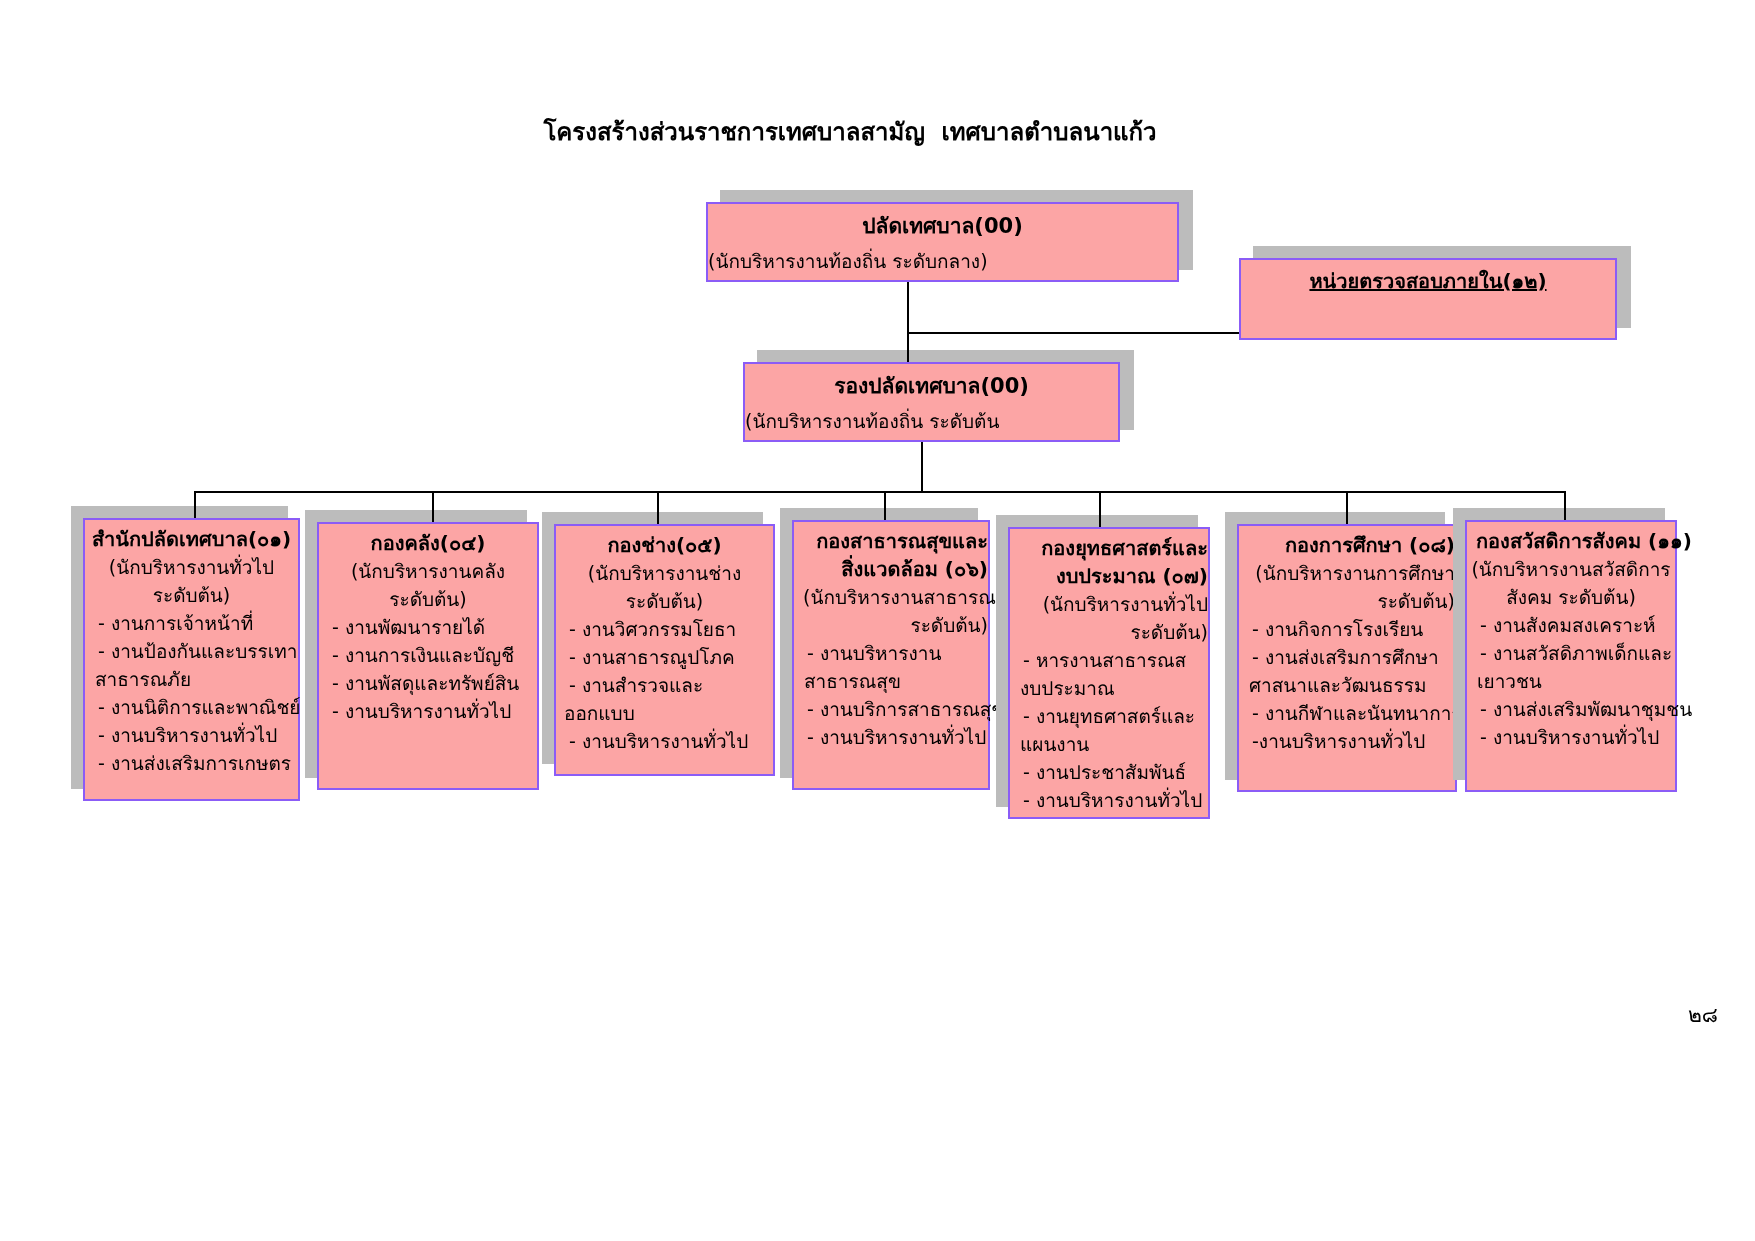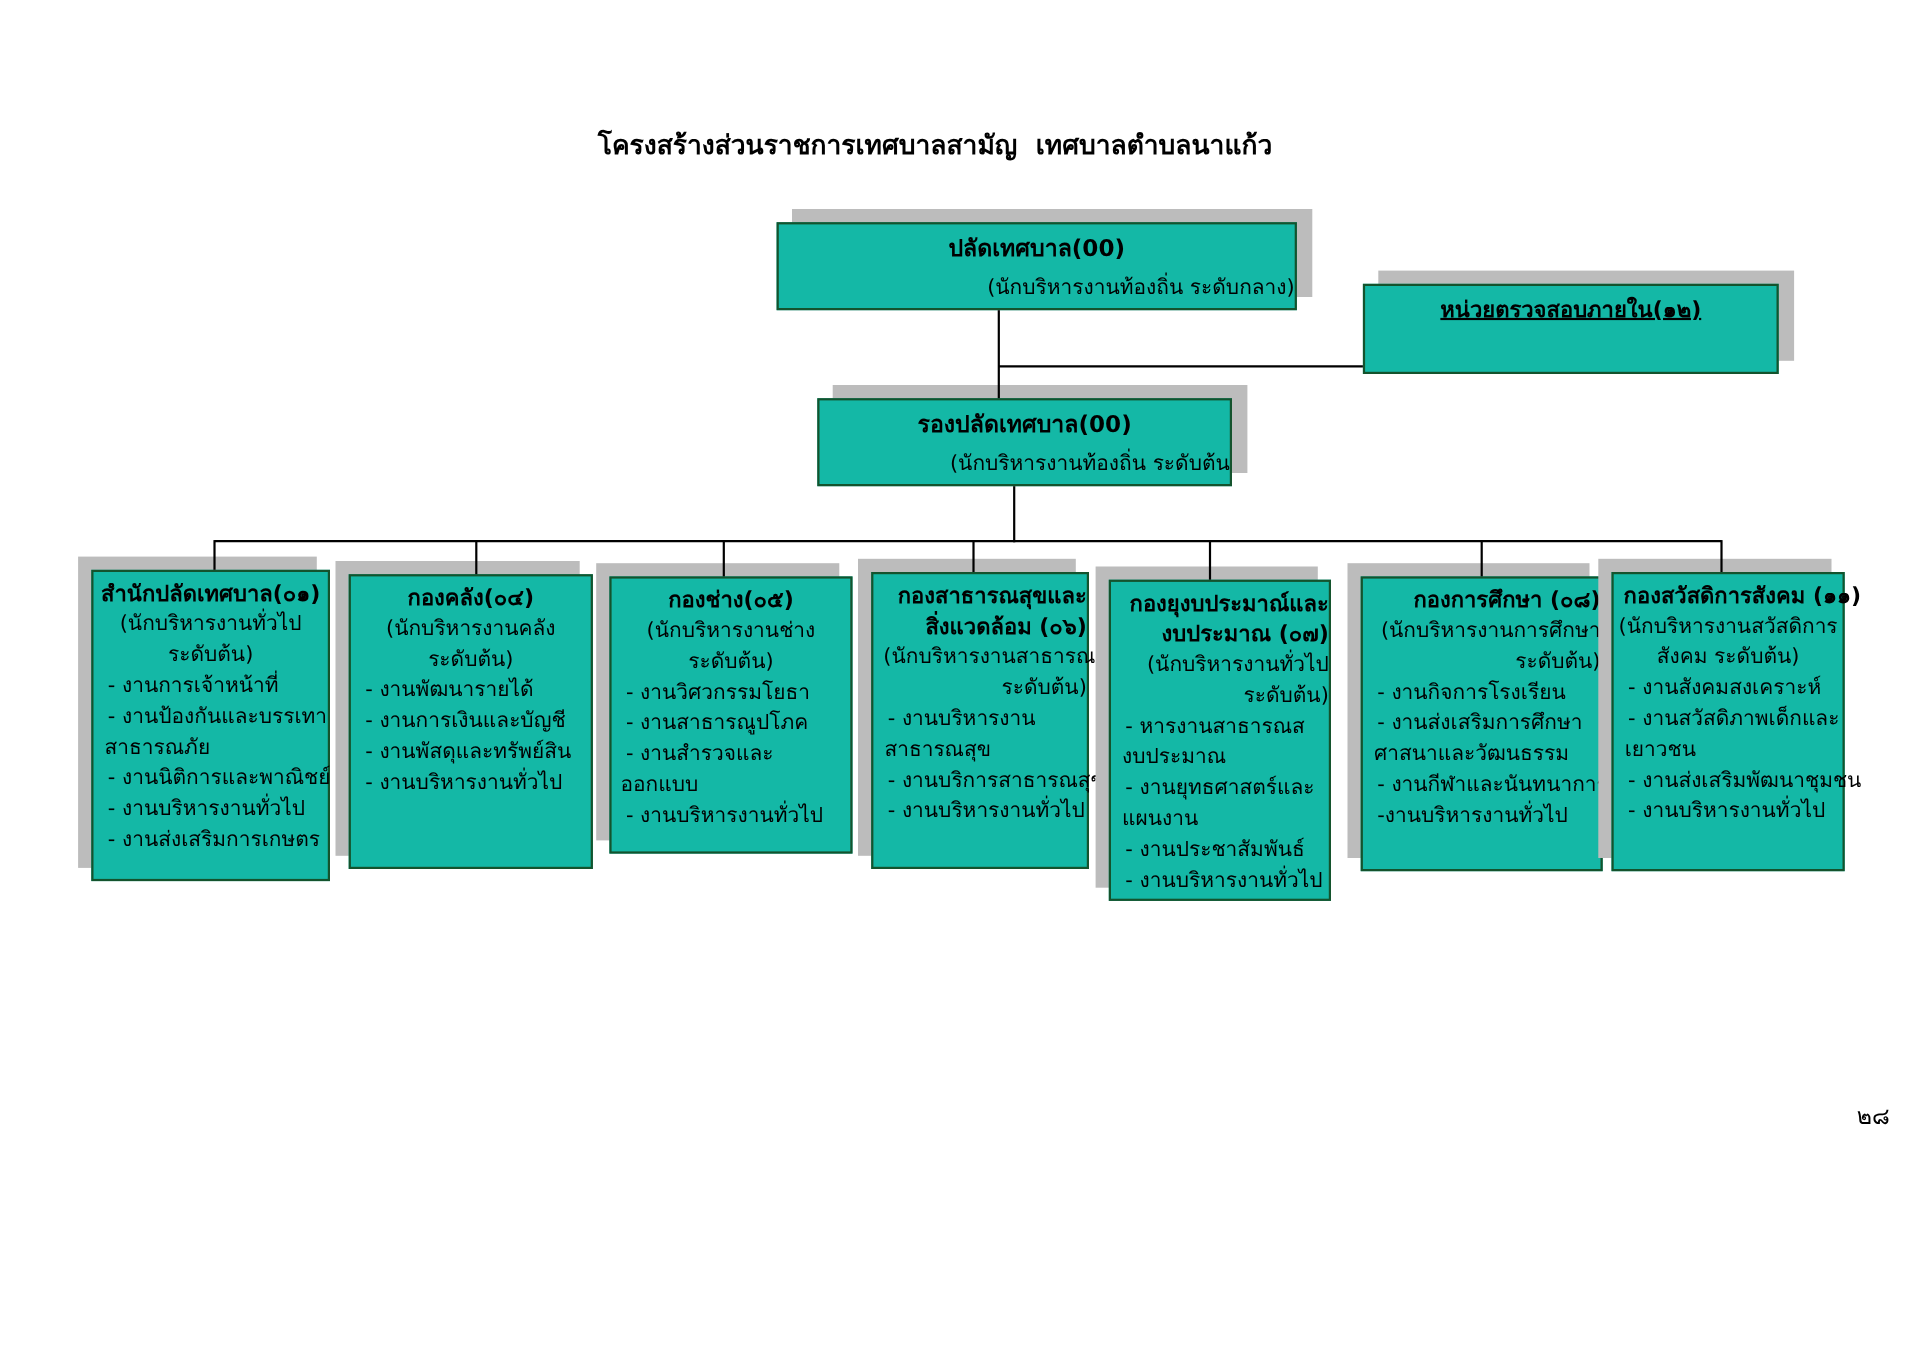--- a/index.html
+++ b/index.html
@@ -7,38 +7,38 @@
     width:1755px;height:1241px;position:relative;background:#ffffff;
     font-family:"DejaVu Sans","Liberation Sans",sans-serif;color:#000;
     overflow:hidden;
   }
   .page-title{
     position:absolute;left:0;top:112px;width:1700px;text-align:center;
     font-size:24px;font-weight:bold;white-space:pre;
   }
   svg.connectors{position:absolute;left:0;top:0;z-index:3;pointer-events:none;}
   .box{
-    position:absolute;background:#14b8a6;border:2px solid #14532d;
+    position:absolute;background:#fca5a5;border:2px solid #8b5cf6;
     box-sizing:border-box;z-index:2;
   }
   .shadow-r{box-shadow:14px -12px 0 var(--shadow,#bcbcbc);}
   .shadow-l{box-shadow:-12px -12px 0 var(--shadow,#bcbcbc);}
   .ln{font-size:19px;line-height:28px;white-space:pre;}
   .ttl{font-weight:bold;font-size:20px;}
   .ctr{text-align:center;}
   .lft{text-align:right;padding-left:9px;}
   .it{padding-left:13px;}
   .wrap{padding-left:10px;}
   .dept{padding-top:5px;}
   .d2 .it{}
   .d2 .wrap{padding-left:8px;}
   
   .bigbox{padding-top:3px;}
   .bl1{font-size:21px;line-height:38px;font-weight:bold;text-align:center;white-space:pre;}
-  .bl2{font-size:19px;line-height:33px;text-align:right;white-space:pre;}
+  .bl2{font-size:19px;line-height:33px;text-align:left;white-space:pre;}
   .audit-title{font-size:20px;line-height:36px;font-weight:bold;text-align:center;white-space:pre;text-decoration:underline;}
   .audit-item{font-size:19px;line-height:30px;padding-left:38px;white-space:pre;}
   .page-number{position:absolute;left:1688px;top:998px;font-size:21px;}
 </style>
 </head>
 <body>
 
 <div class="page-title">โครงสร้างส่วนราชการเทศบาลสามัญ  เทศบาลตำบลนาแก้ว</div>
 
 <svg class="connectors" width="1755" height="1241">
@@ -109,21 +109,21 @@
   <div class="ln ttl lft">สิ่งแวดล้อม (๐๖)</div>
   <div class="ln lft">(นักบริหารงานสาธารณสุข</div>
   <div class="ln lft">ระดับต้น)</div>
   <div class="ln it">- งานบริหารงาน</div>
   <div class="ln wrap">สาธารณสุข</div>
   <div class="ln it">- งานบริการสาธารณสุข</div>
   <div class="ln it">- งานบริหารงานทั่วไป</div>
 </div>
 
 <div class="box dept d4 shadow-l" style="left:1008px;top:527px;width:202px;height:292px;">
-  <div class="ln ttl lft">กองยุงบประมาณ์และ</div>
+  <div class="ln ttl lft">กองยุทธศาสตร์และ</div>
   <div class="ln ttl lft">งบประมาณ (๐๗)</div>
   <div class="ln lft">(นักบริหารงานทั่วไป</div>
   <div class="ln lft">ระดับต้น)</div>
   <div class="ln it">- หารงานสาธารณส</div>
   <div class="ln wrap">งบประมาณ</div>
   <div class="ln it">- งานยุทธศาสตร์และ</div>
   <div class="ln wrap">แผนงาน</div>
   <div class="ln it">- งานประชาสัมพันธ์</div>
   <div class="ln it">- งานบริหารงานทั่วไป</div>
 </div>

